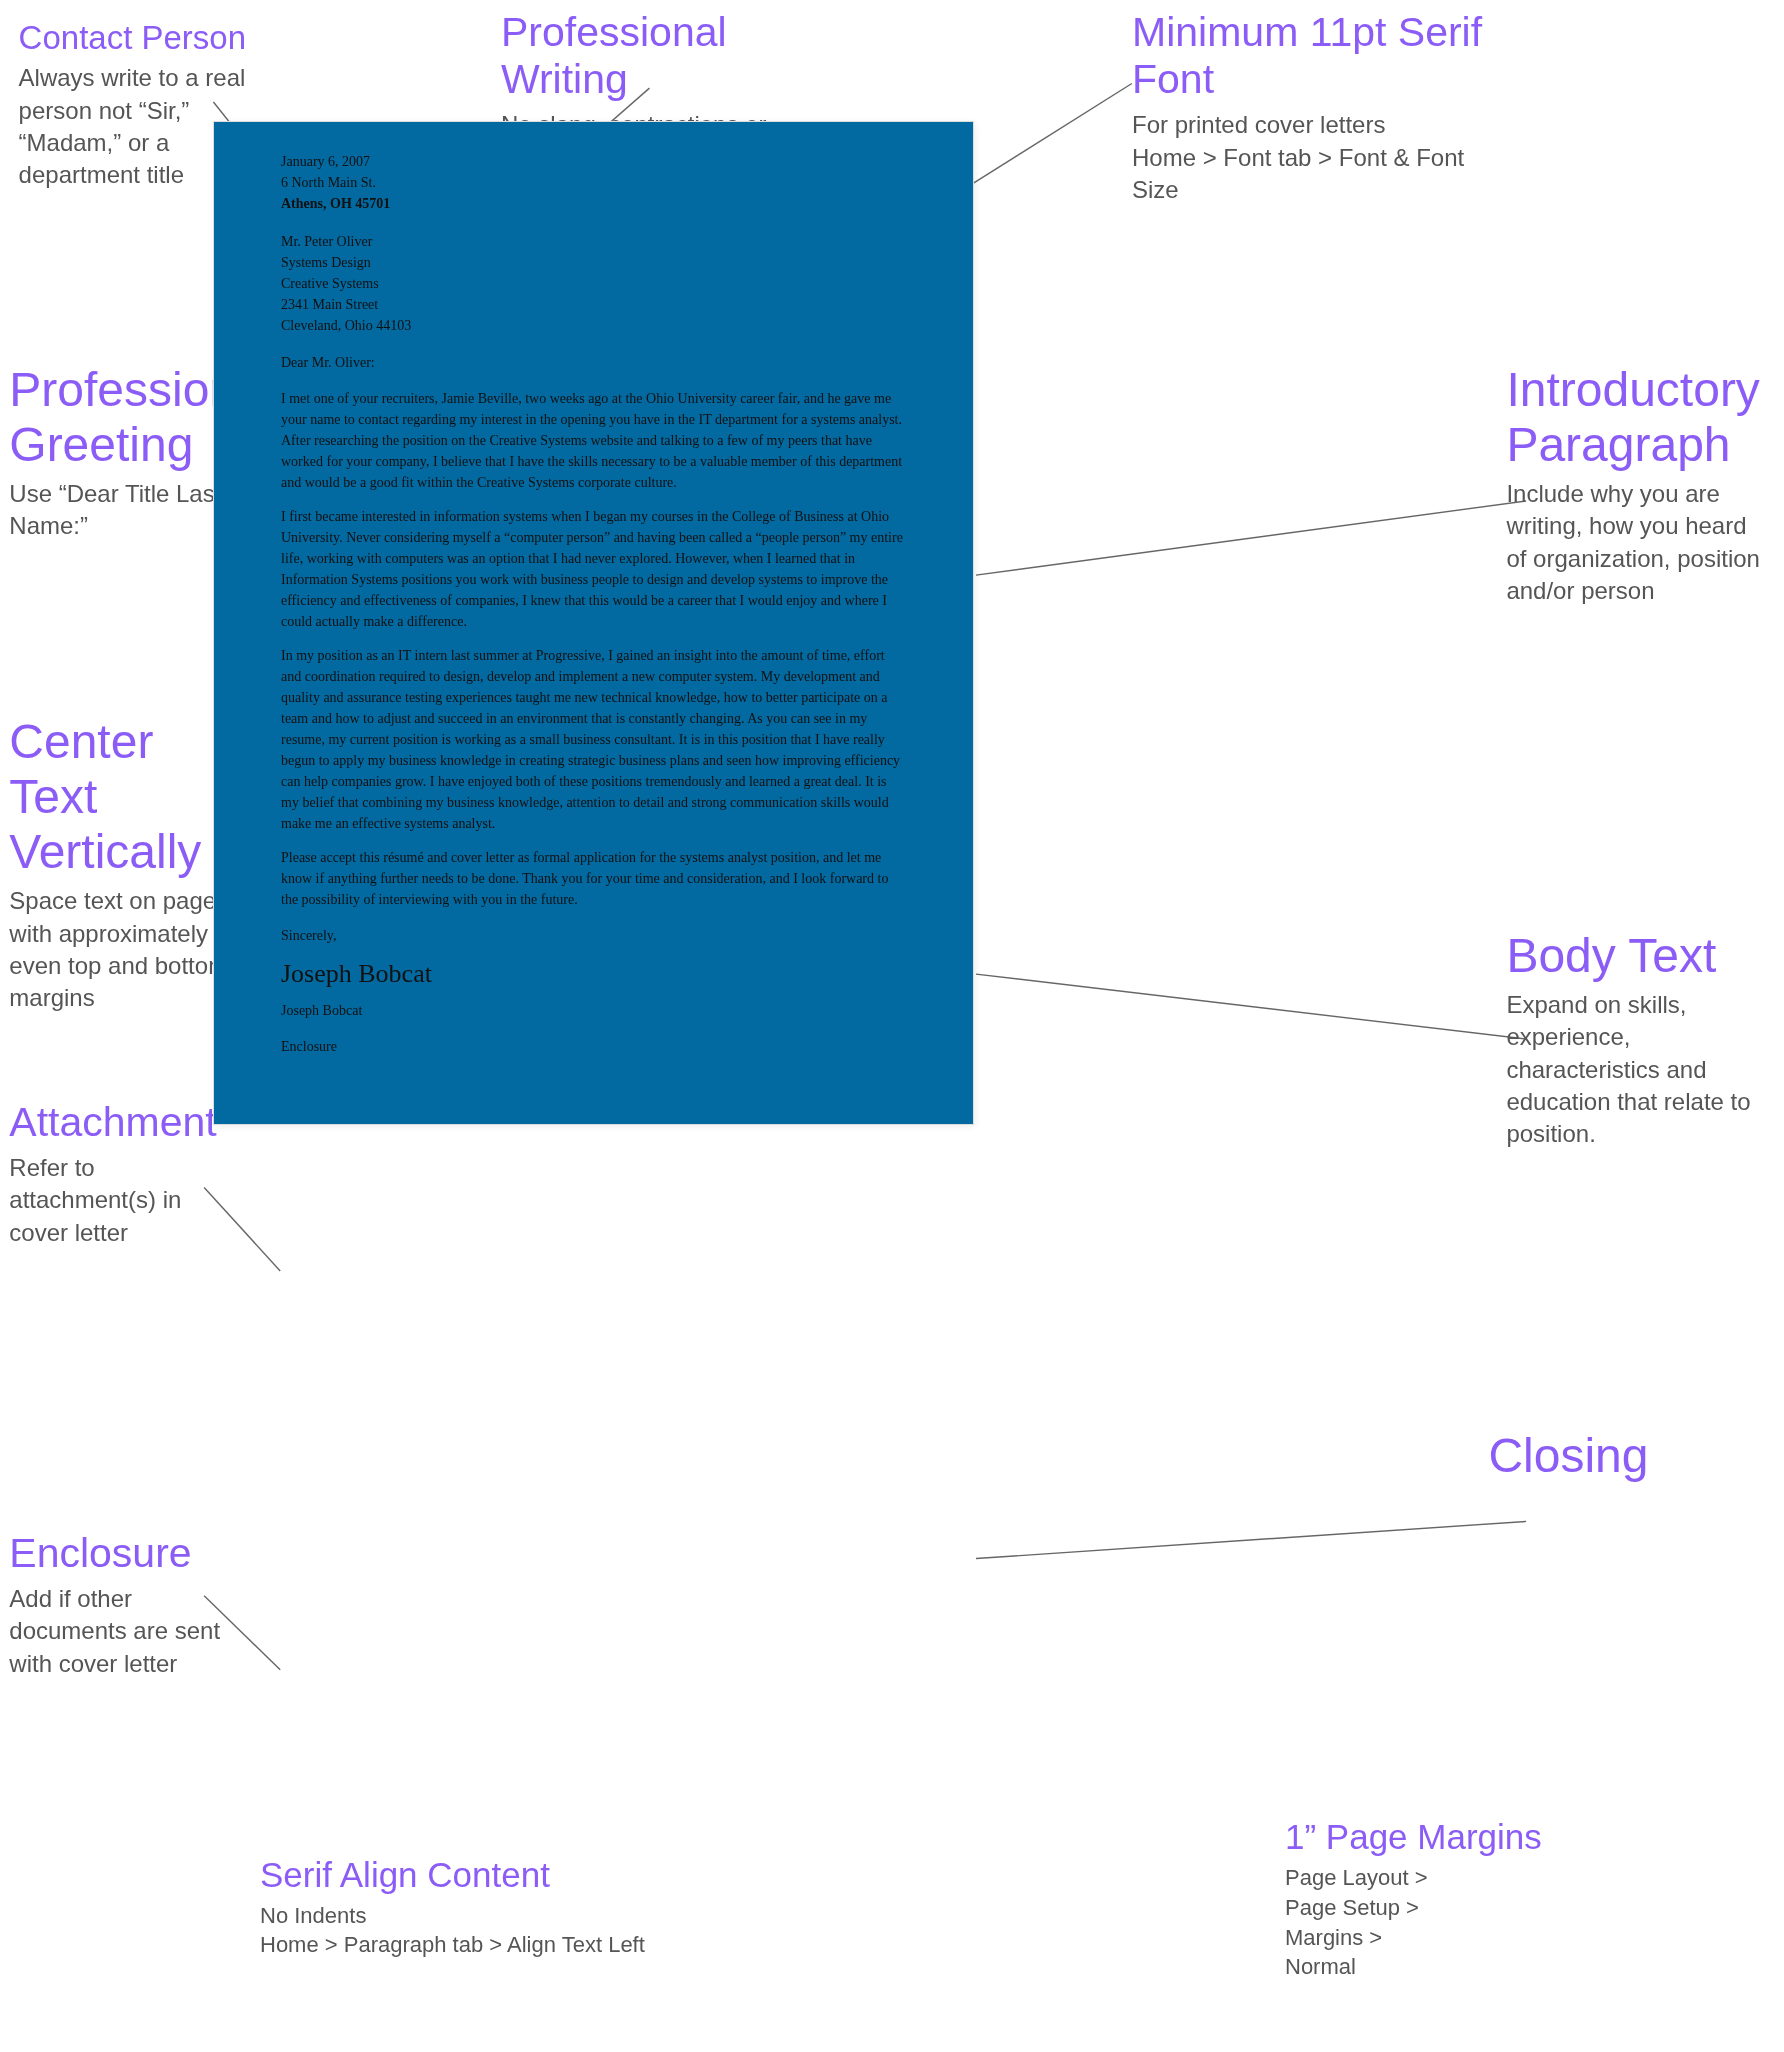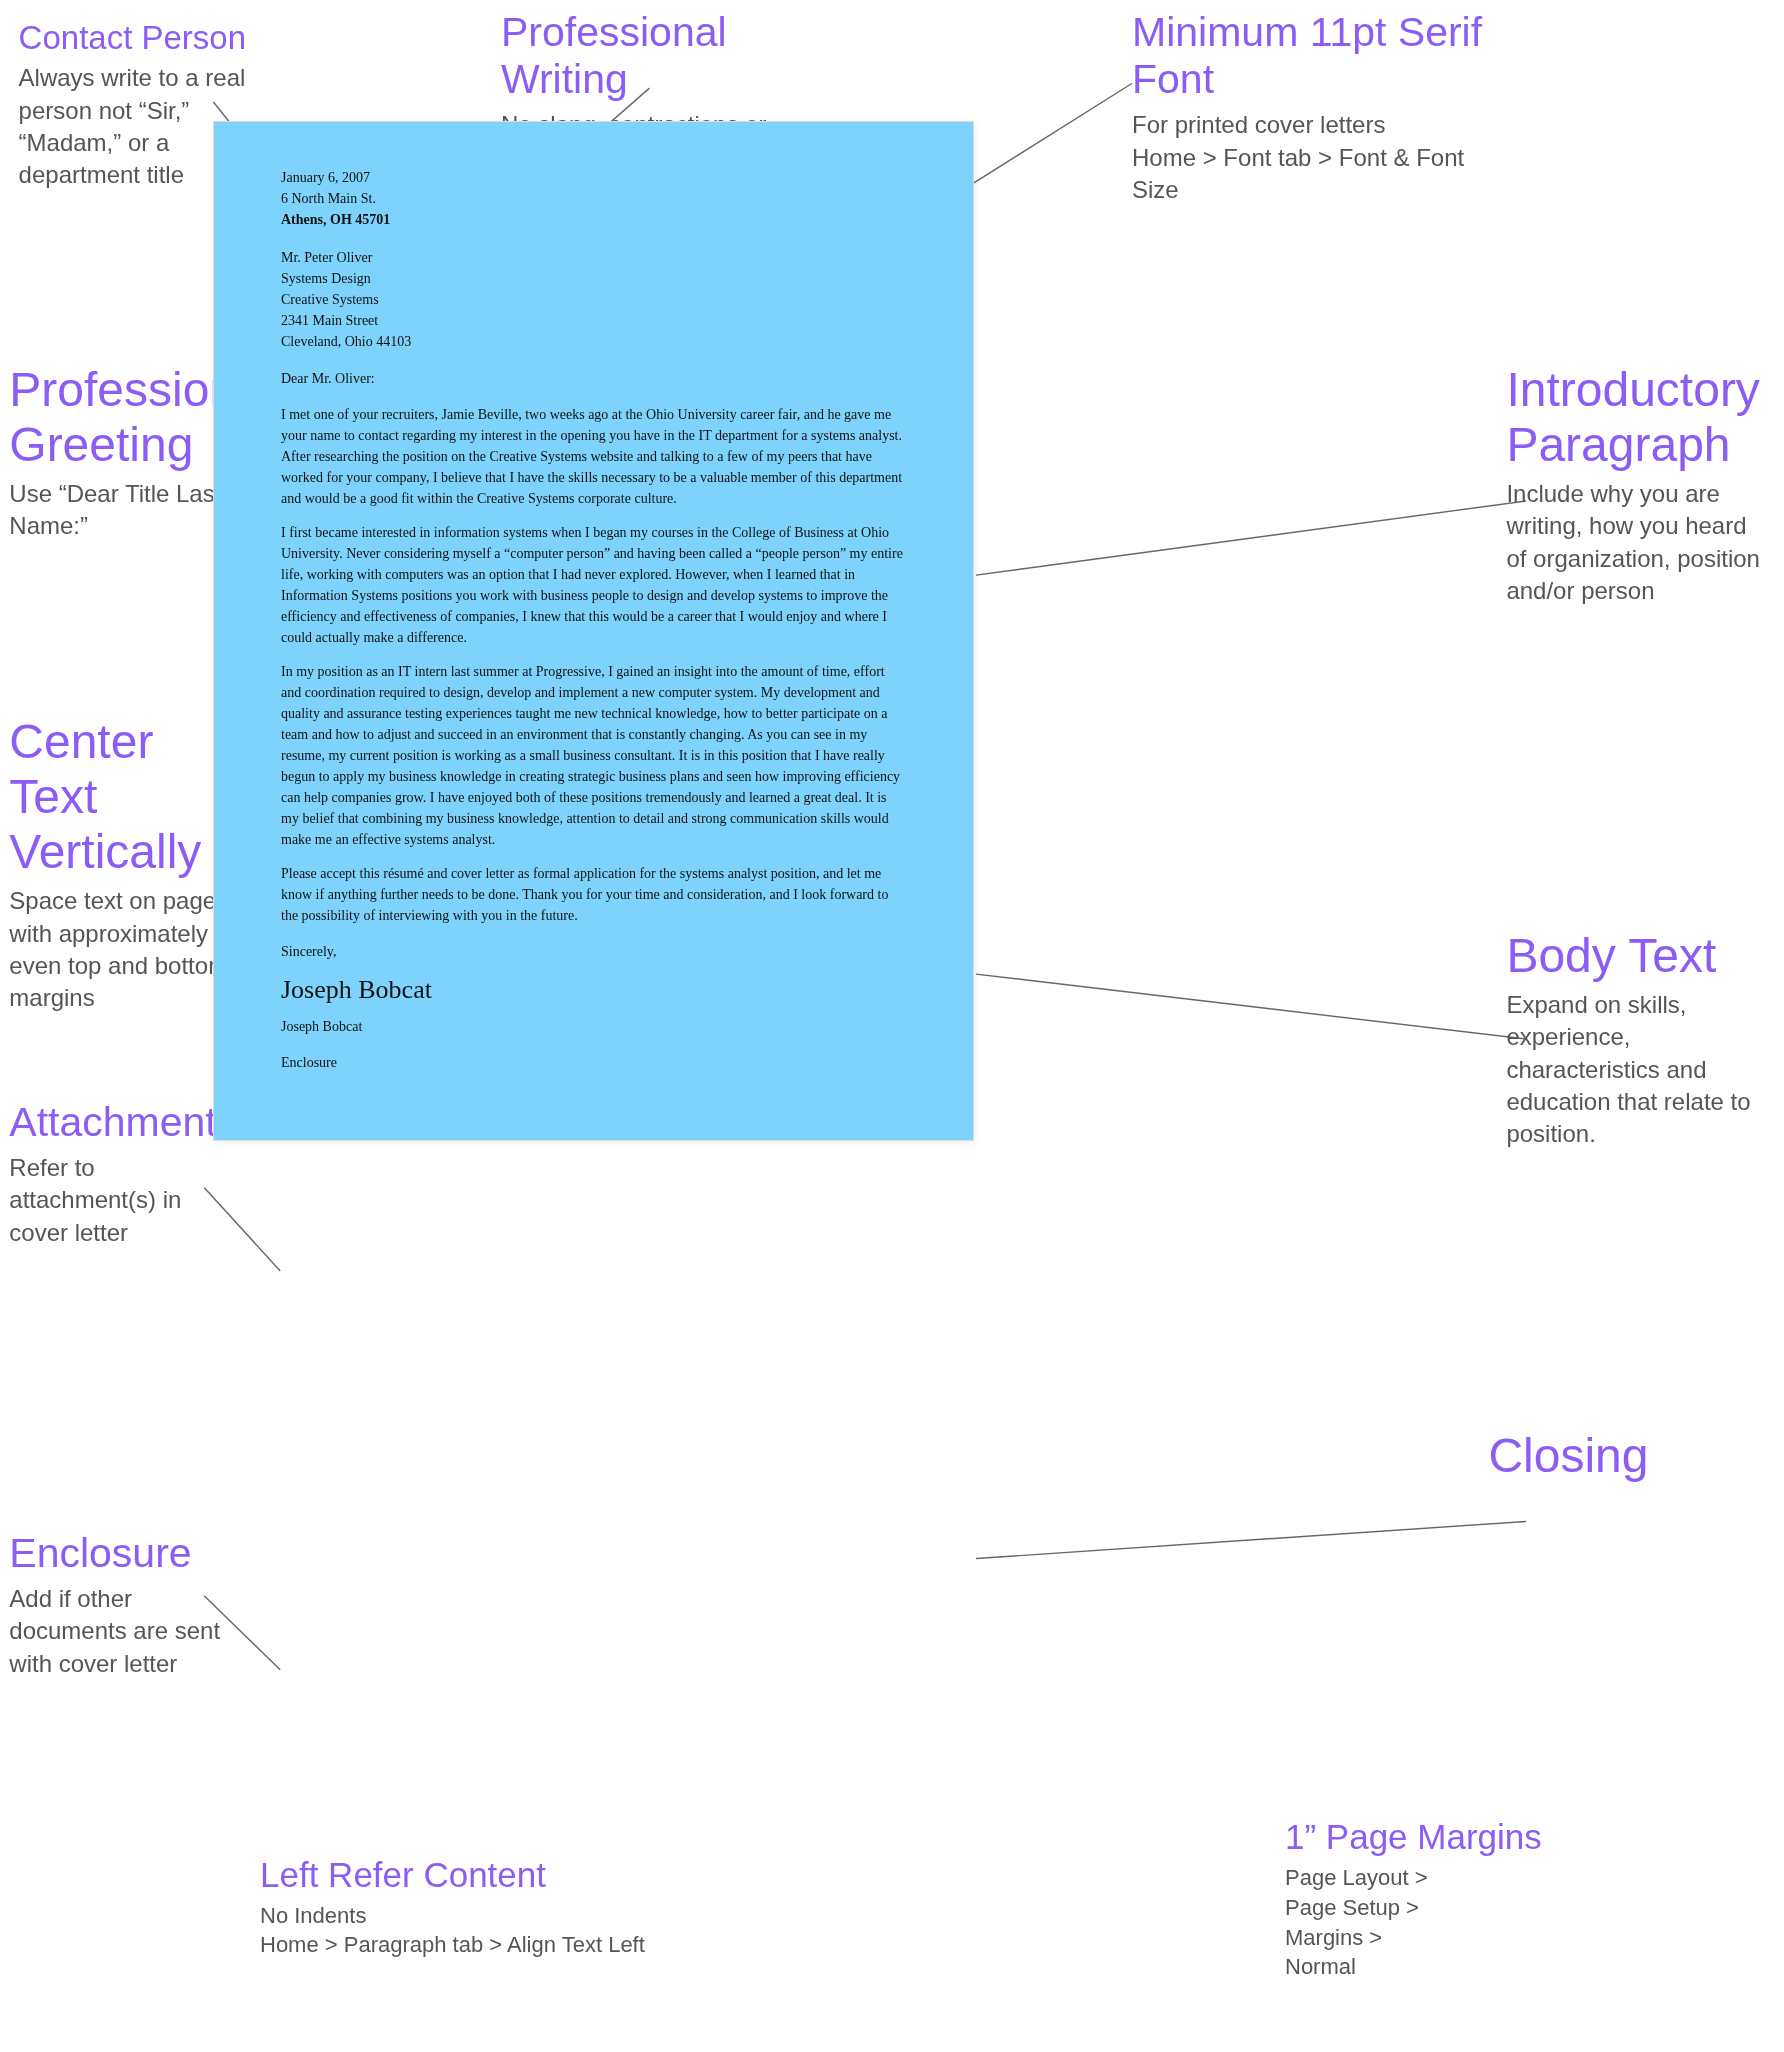--- a/index.html
+++ b/index.html
@@ -35,23 +35,23 @@
       color: #555;
       margin-top: 5.6px;
     }
 
     
     .letter-container {
       position: absolute;
       left: 213px;
       top: 121px;
       width: 761px;
-      background: #7dd3fc;
+      background: #0369a1;
       border: 0.9px solid #ddd;
-      padding: 45px 67px 67px 67px;
+      padding: 29px 67px 67px 67px;
       font-family: 'Times New Roman', Times, serif;
       font-size: 14px;
       line-height: 1.5;
       color: #111;
       box-shadow: 1.9px 1.9px 7.4px rgba(0,0,0,0.08);
     }
 
     .letter-container p {
       margin-bottom: 11px;
     }
@@ -241,21 +241,21 @@
 
     <div class="letter-closing">
       <div>Sincerely,</div>
       <div class="letter-signature">Joseph Bobcat</div>
       <div class="letter-name-typed">Joseph Bobcat</div>
       <div class="letter-enclosure">Enclosure</div>
     </div>
   </div>
 
   <div class="annotation" style="bottom:93px; left:260px; width:390px;">
-    <div class="title">Left Refer Content</div>
+    <div class="title">Serif Align Content</div>
     <div class="subtitle">No Indents<br>Home &gt; Paragraph tab &gt; Align Text Left</div>
   </div>
 
   <div class="annotation" style="bottom:71px; right:148px; width:352px;margin-top:48px;">
     <div class="title">1” Page Margins</div>
     <div class="subtitle">Page Layout &gt;<br>Page Setup &gt;<br>Margins &gt;<br>Normal</div>
   </div>
 
 </div>
 

